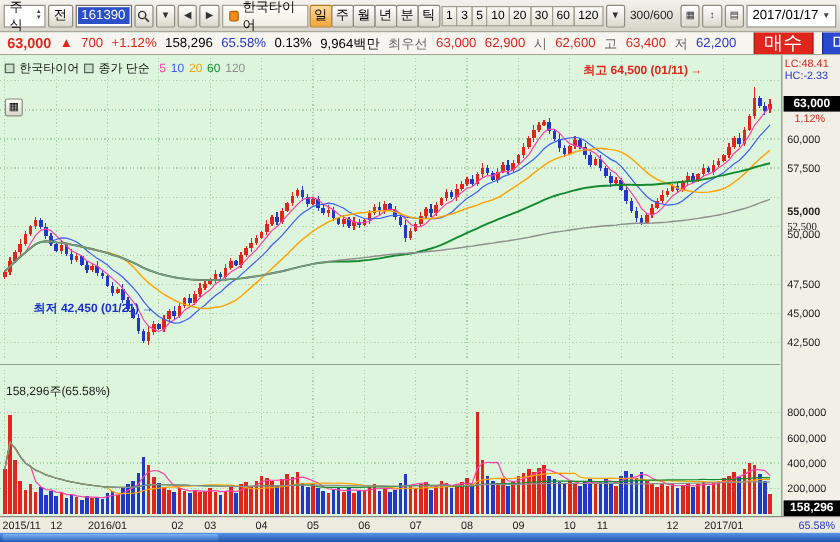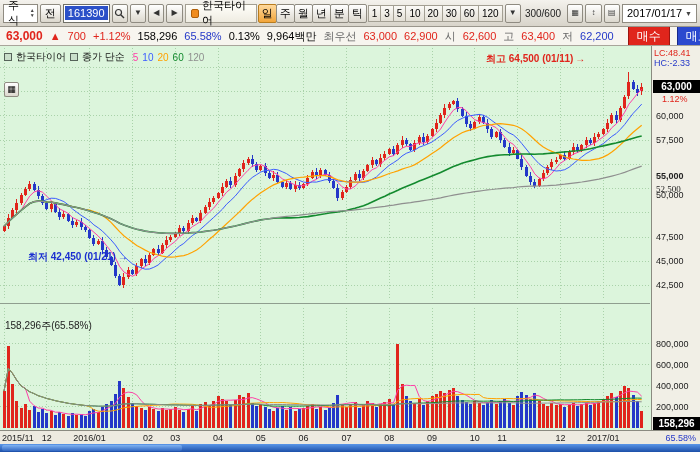--- a/index.html
+++ b/index.html
@@ -29,21 +29,21 @@
   .bar-count { font-size:10px; color:#222; padding:0 2px; }
   .flex-sp { flex:1; }
   .date-box { height:19px; border:1px solid #8f8b81; background:#fff; display:inline-flex; align-items:center; gap:3px; padding:0 4px; font-size:11px; }
   .mini { font-size:7px; color:#444; }
 
   
   #quote-row { position:absolute; left:0; top:27px; width:700px; height:19px; background:#f7f5ef;
     border-bottom:1px solid #a9a59b; display:flex; align-items:center; gap:7px; padding:0 6px; font-size:11px; white-space:nowrap; overflow:hidden; }
   .red { color:#e0251c; } .blue { color:#2438c8; } .grayt { color:#666; }
   .big { font-size:12px; font-weight:bold; }
-  .qbtn { height:16px; padding:11px 8px; font-size:12px; color:#fff; border-radius:2px; display:inline-flex; align-items:center; font-family:inherit; }
+  .qbtn { height:16px; padding:11px 8px; font-size:16px; color:#fff; border-radius:2px; display:inline-flex; align-items:center; font-family:inherit; }
   #buy-btn { background:#e0251c; border:1px solid #9c1511; }
   #sell-btn { background:#2b49cf; border:1px solid #17288a; }
 
   
   #chart-wrap { position:absolute; left:0; top:46px; width:651px; height:384px; background:#dcf5dc; }
   #chart-svg { position:absolute; left:0; top:0; }
   .overlay { position:absolute; font-size:10px; }
   #price-legend { left:4px; top:4px; color:#111; display:flex; align-items:center; gap:4px; }
   #volume-legend { left:4px; top:261px; color:#111; display:flex; align-items:center; gap:4px; }
   .lg-box { width:8px; height:8px; border:1px solid #56635a; background:#c9dfca; display:inline-block; }

